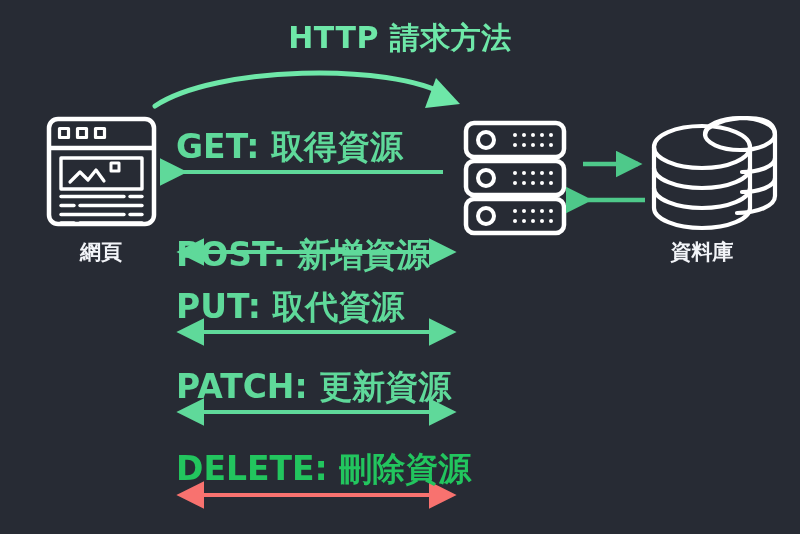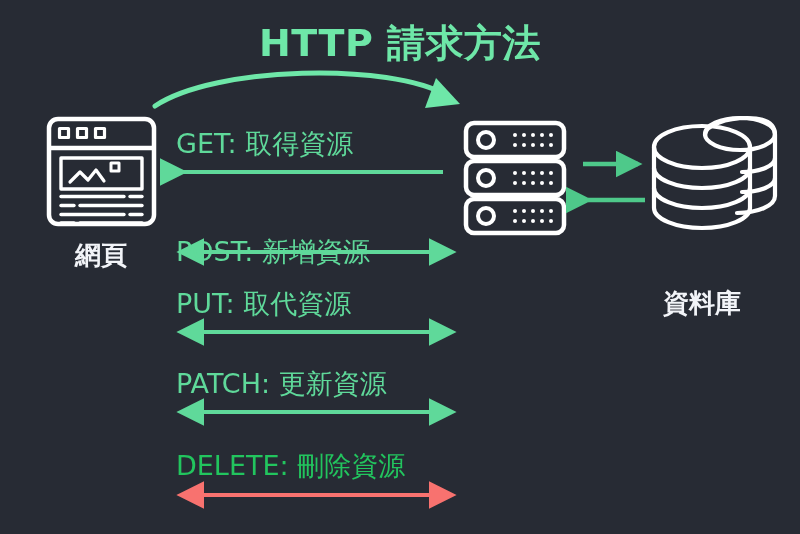--- a/index.html
+++ b/index.html
@@ -25,40 +25,40 @@
     left: 0;
     width: 800px;
     height: 534px;
   }
   #title {
     position: absolute;
     left: 0;
     top: 18px;
     width: 800px;
     text-align: center;
-    font-size: 38px;
+    font-size: 30px;
     font-weight: bold;
     letter-spacing: 0.5px;
     color: #6ee7a8;
     white-space: nowrap;
   }
   .method-label {
     position: absolute;
-    font-size: 27px;
-    font-weight: 400;
+    font-size: 33px;
+    font-weight: 700;
     color: #5fd99a;
     white-space: nowrap;
     line-height: 1;
   }
   .method-label.danger {
     color: #22c55e;
   }
   .node-label {
     position: absolute;
-    font-size: 26px;
+    font-size: 21px;
     font-weight: bold;
     color: #f2f4f8;
     white-space: nowrap;
     text-align: center;
     line-height: 1;
   }
 </style>
 </head>
 <body>
 
@@ -202,15 +202,15 @@
 
   <div class="method-label" style="left:176px; top:370px;">PATCH: 更新資源</div>
 
   <div class="method-label" style="left:176px; top:290px;">PUT: 取代資源</div>
 
   <div class="method-label danger" style="left:176px; top:452px;">DELETE: 刪除資源</div>
 
   <div class="node-label" style="left:41px; top:242px; width:120px;">網頁</div>
 
 
-  <div class="node-label" style="left:642px; top:242px; width:120px;margin-top:48px;">資料庫</div>
+  <div class="node-label" style="left:642px; top:242px; width:120px;">資料庫</div>
 
 </div>
 
 </body></html>

